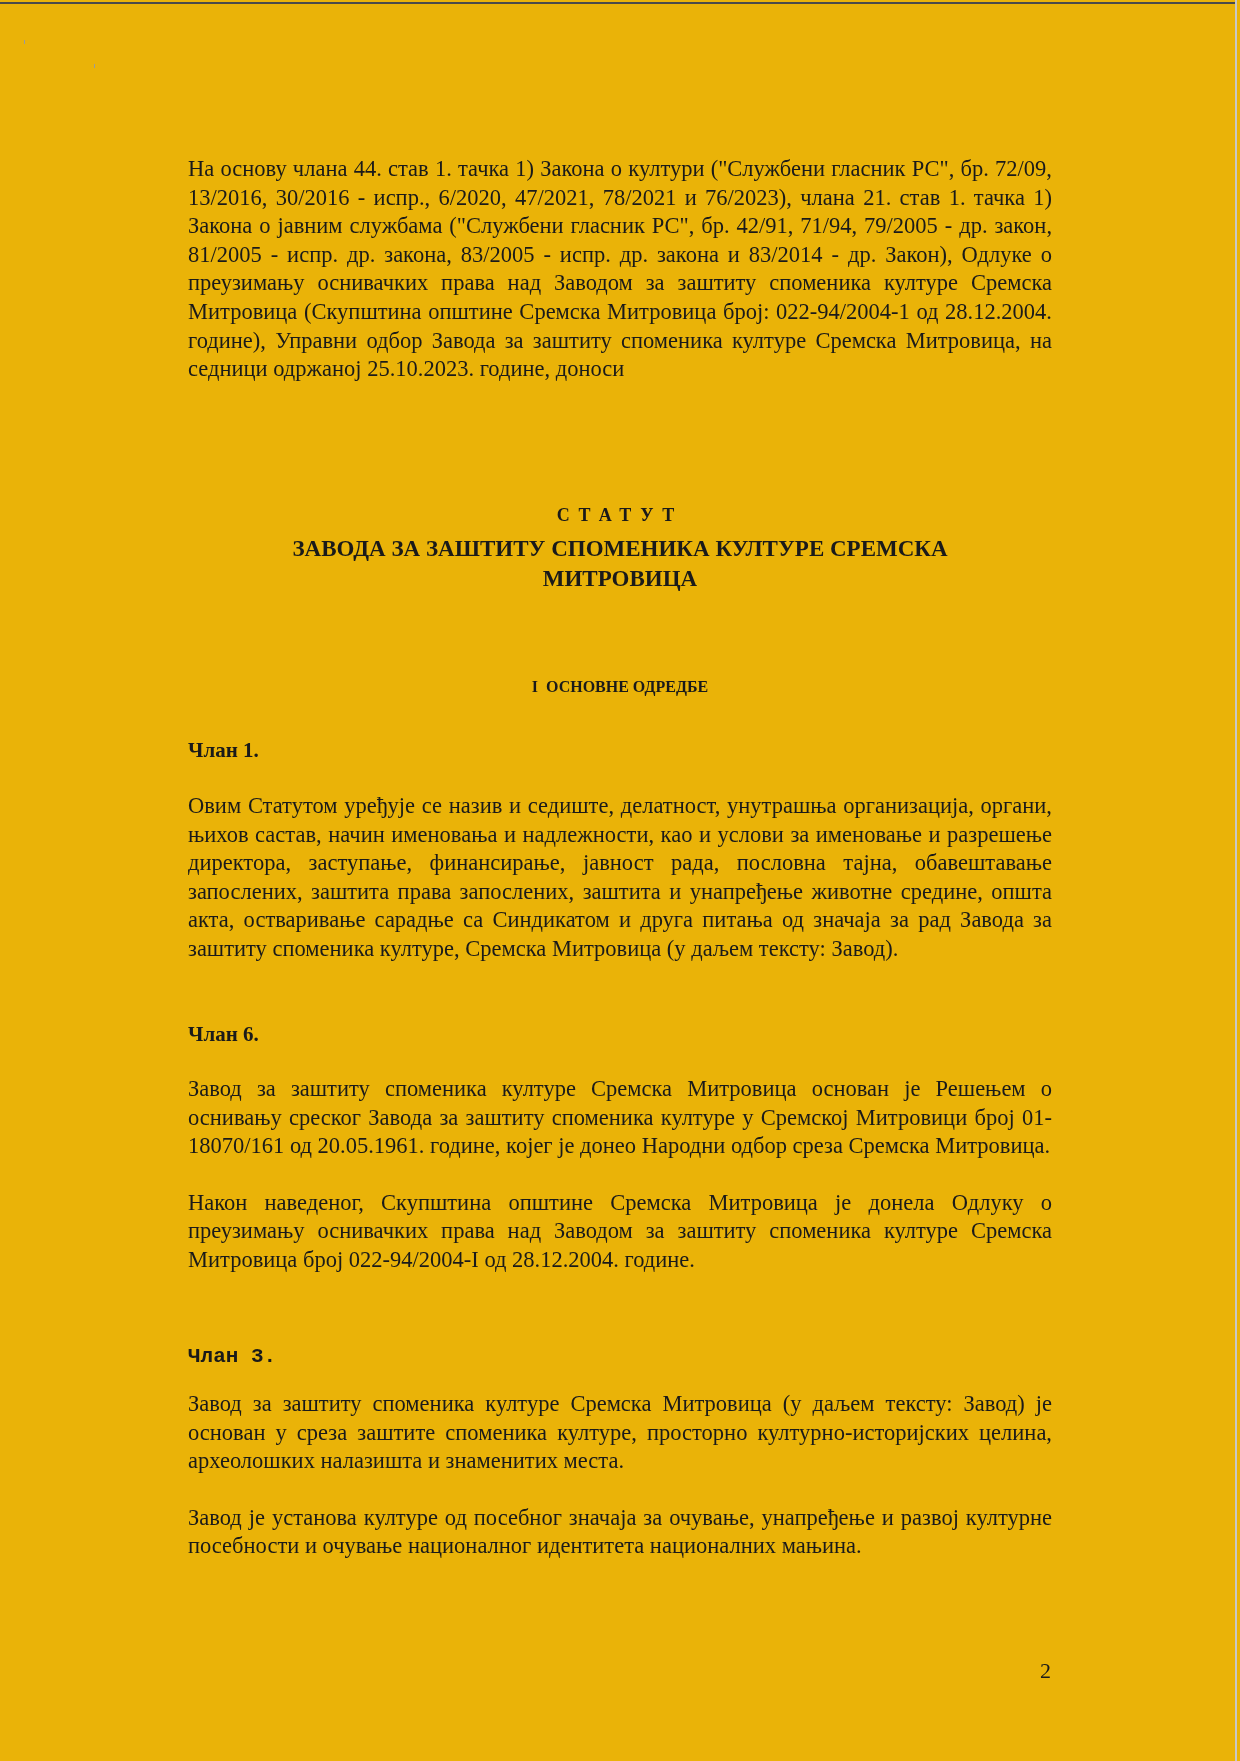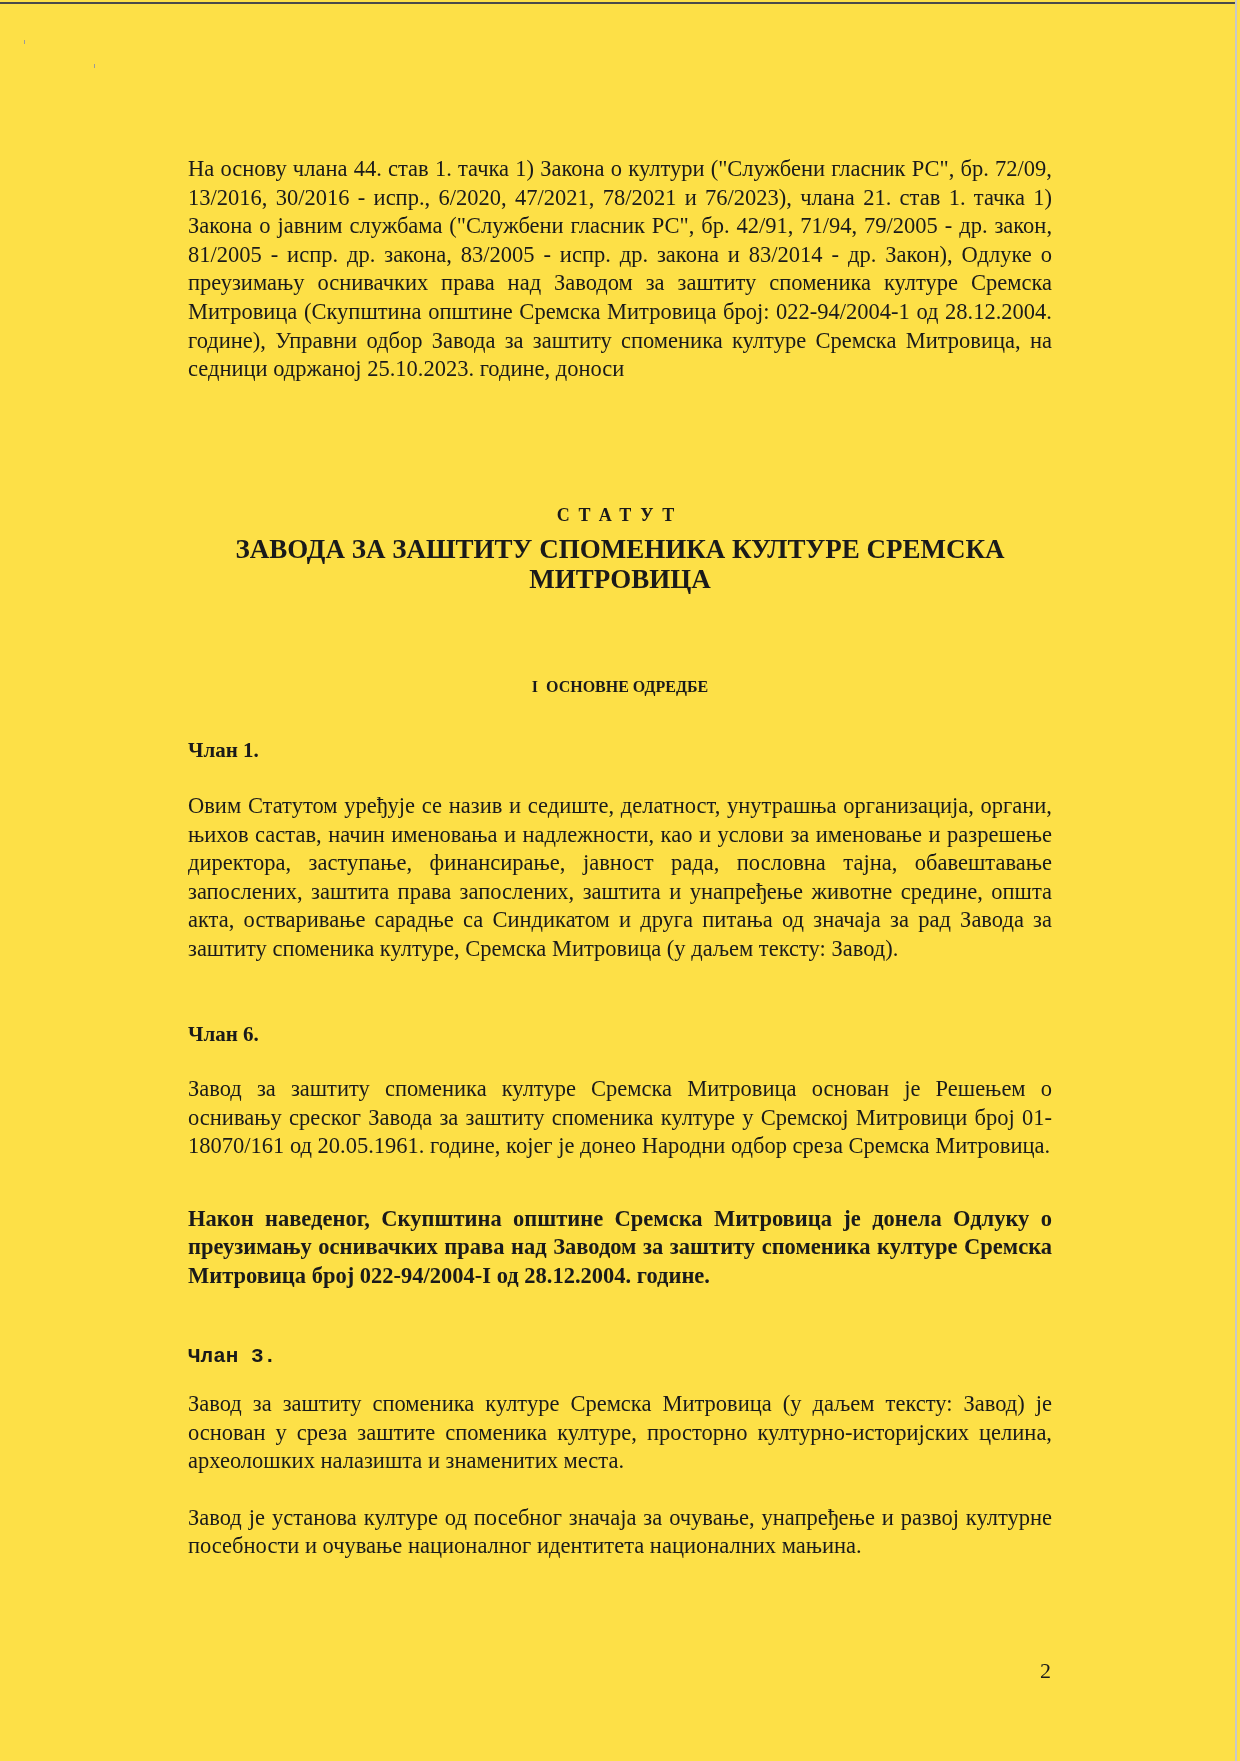--- a/index.html
+++ b/index.html
@@ -13,21 +13,21 @@
       position: relative;
       overflow: hidden;
       font-family: "Liberation Serif", "DejaVu Serif", serif;
       color: #1a1a1a;
     }
     .page {
       position: absolute;
       left: 0; top: 0;
       width: 1240px;
       height: 1761px;
-      background: #fde047;
+      background: #eab308;
     }
     .top-rule {
       position: absolute;
       left: 0; top: 2px;
       width: 1236px;
       height: 2px;
       background: #4a4a4a;
     }
     .right-edge {
       position: absolute;
@@ -61,21 +61,21 @@
     }
     .statut-title {
       font-weight: bold;
       font-size: 18px;
       letter-spacing: 9px;
       line-height: 30px;
       margin: 0;
     }
     .statut-subtitle {
       font-weight: bold;
-      font-size: 27px;
+      font-size: 23px;
       line-height: 30px;
       margin: 0;
     }
     .section-title {
       font-weight: bold;
       font-size: 16px;
       text-align: center;
       margin: 0;
     }
     .article-title {
@@ -119,21 +119,21 @@
   </div>
   <div class="column" style="top:792px;">
     <p class="para">Овим Статутом уређује се назив и седиште, делатност, унутрашња организација, органи, њихов састав, начин именовања и надлежности, као и услови за именовање и разрешење директора, заступање, финансирање, јавност рада, пословна тајна, обавештавање запослених, заштита права запослених, заштита и унапређење  животне средине, општа акта, остваривање сарадње са Синдикатом и друга питања од значаја за рад Завода за заштиту споменика културе, Сремска Митровица (у даљем тексту: Завод).</p>
   </div>
 
   <div class="title-block" style="top:1022px;">
     <p class="article-title">Члан 6.</p>
   </div>
   <div class="column" style="top:1075px;">
     <p class="para">Завод за заштиту споменика културе Сремска Митровица основан је Решењем о оснивању среског Завода за заштиту споменика културе у Сремској Митровици број 01-18070/161 од 20.05.1961. године, којег је донео Народни одбор среза Сремска Митровица.</p>
-    <p class="para" style="margin-top:44px;font-weight:bold;">Након наведеног, Скупштина општине Сремска Митровица је донела Одлуку о преузимању оснивачких права над Заводом за заштиту споменика културе Сремска Митровица број 022-94/2004-I од 28.12.2004. године.</p>
+    <p class="para" style="margin-top:28px;">Након наведеног, Скупштина општине Сремска Митровица је донела Одлуку о преузимању оснивачких права над Заводом за заштиту споменика културе Сремска Митровица број 022-94/2004-I од 28.12.2004. године.</p>
   </div>
 
   <div class="title-block" style="top:1345px;font-family:Liberation Mono, monospace;">
     <p class="article-title">Члан 3.</p>
   </div>
   <div class="column" style="top:1390px;">
     <p class="para">Завод за заштиту споменика културе Сремска Митровица (у даљем тексту: Завод) је основан у среза заштите споменика културе, просторно културно-историјских целина, археолошких налазишта и знаменитих места.</p>
     <p class="para" style="margin-top:28px;">Завод је установа културе од посебног значаја за очување, унапређење и развој културне посебности и очување националног идентитета националних мањина.</p>
   </div>
 

